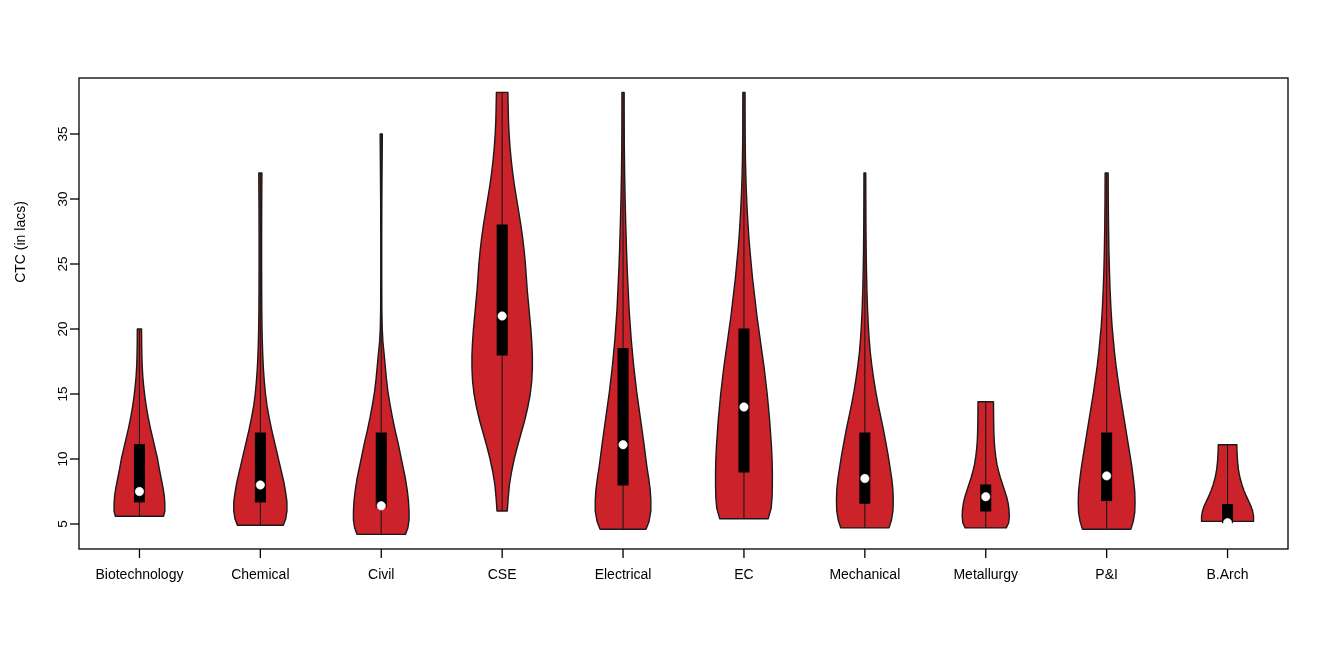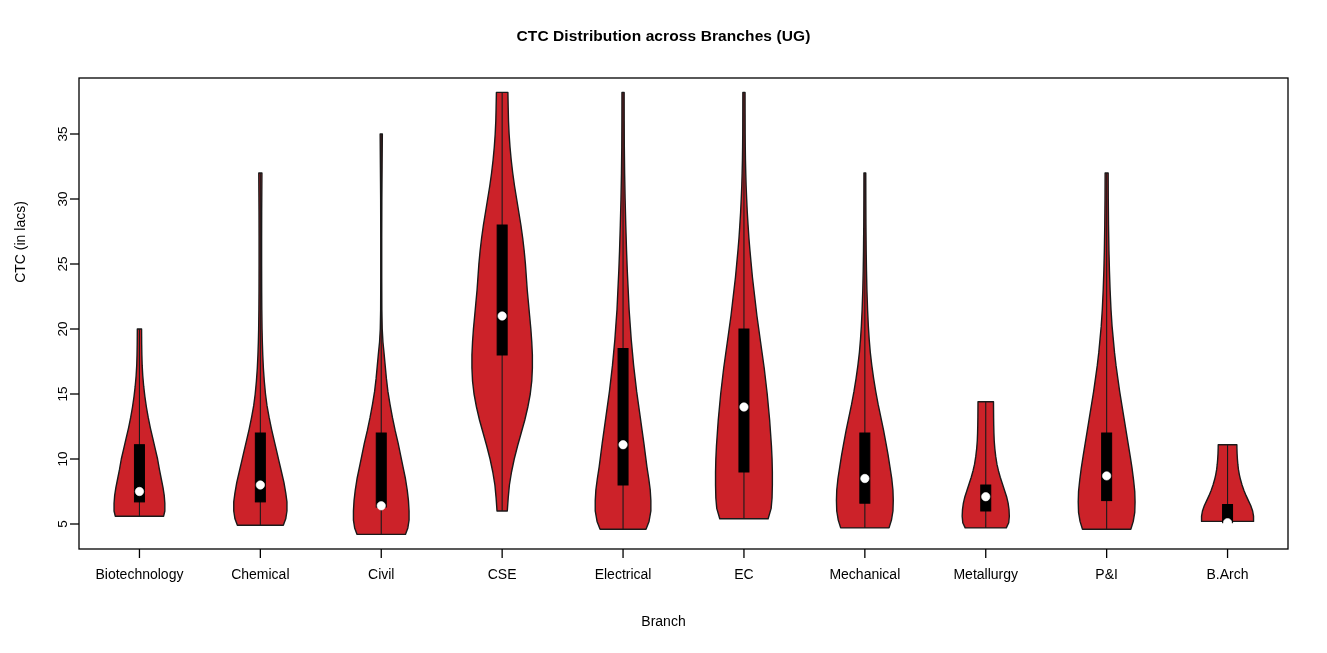--- a/index.html
+++ b/index.html
@@ -66,25 +66,23 @@
     font-size: 14px;
     fill: #000000;
     text-anchor: middle;
   }
 </style>
 </head>
 <body>
 
 <div id="plot-root">
 
-  <div class="chart-title">CTC Distribution across Branches (UG)</div>
 
   <div class="y-axis-title">CTC (in lacs)</div>
 
-  <div class="x-axis-title">Branch</div>
 
   <svg class="plot-svg" width="1327" height="653">
     <g id="axis-layer">
         <rect x="79" y="78" width="1209" height="471" fill="none" stroke="#000000" stroke-width="1.3"></rect>
         <line x1="70" y1="524" x2="79" y2="524" stroke="#000000" stroke-width="1.3"></line>
         <line x1="70" y1="459" x2="79" y2="459" stroke="#000000" stroke-width="1.3"></line>
         <line x1="70" y1="394" x2="79" y2="394" stroke="#000000" stroke-width="1.3"></line>
         <line x1="70" y1="329" x2="79" y2="329" stroke="#000000" stroke-width="1.3"></line>
         <line x1="70" y1="264" x2="79" y2="264" stroke="#000000" stroke-width="1.3"></line>
         <line x1="70" y1="199" x2="79" y2="199" stroke="#000000" stroke-width="1.3"></line>

